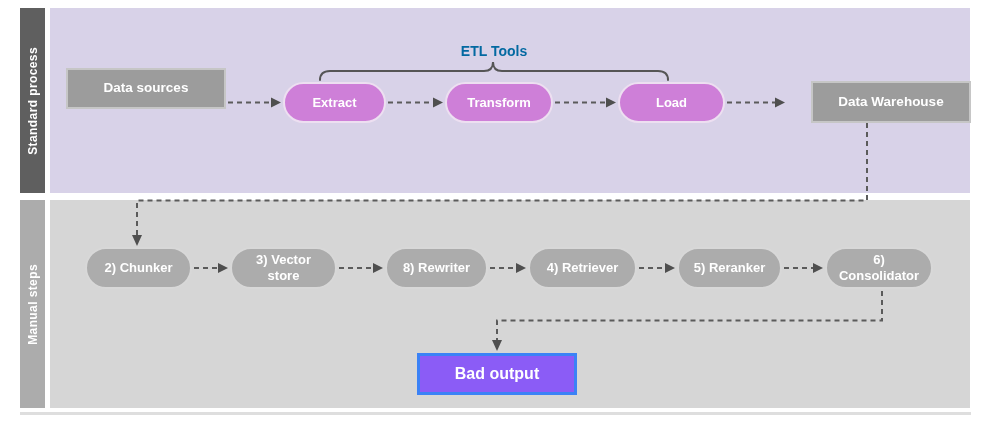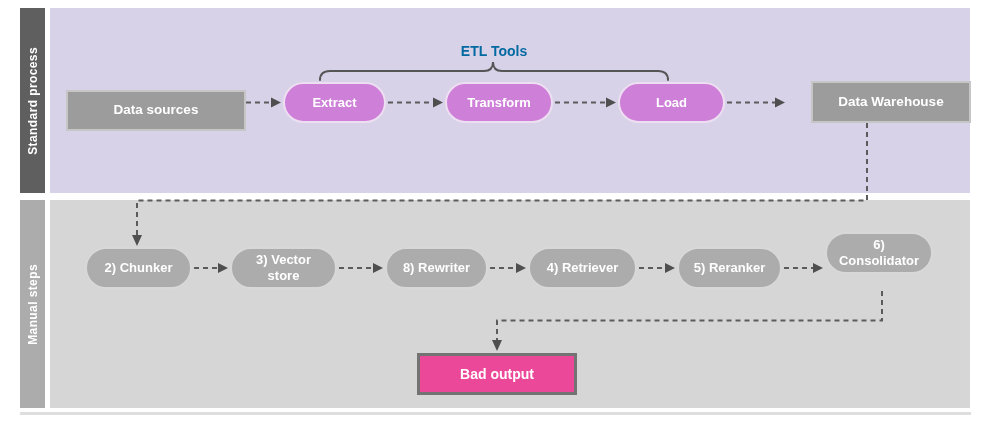--- a/index.html
+++ b/index.html
@@ -25,21 +25,21 @@
   .node {
     position:absolute; display:flex; align-items:center; justify-content:center;
     color:#ffffff; font-weight:700; text-align:center; box-sizing:border-box;
     font-size:13px; line-height:1.2;
   }
   .box  { font-size:13.5px; }
   .pill { border-radius:22px; }
   .graybox  { background:#9C9C9C; border:2px solid #C6C6C6; }
   .graypill { background:#ACACAC; border:2px solid #D8D8D8; }
   .purple   { background:#CE7FD8; border:2px solid #EDDFF1; }
-  .yellow   { background:#ec4899; border:3px solid #737373; font-size:14px; }
+  .yellow   { background:#8b5cf6; border:3px solid #3b82f6; font-size:16px; }
 
   .etl-label {
     position:absolute; left:419px; top:43px; width:150px;
     text-align:center; font-size:14px; font-weight:700; color:#0369a1;
   }
   .divider { position:absolute; left:20px; top:412px; width:951px; height:3px; background:#DEDEDE; }
 </style>
 </head>
 <body>
 
@@ -80,29 +80,29 @@
       <path d="M675,268 L665,263 L665,273 Z"></path>
       <path d="M823,268 L813,263 L813,273 Z"></path>
       <path d="M137,246 L132,235 L142,235 Z"></path>
       <path d="M497,351 L492,340 L502,340 Z"></path>
     </g>
     <path d="M320,80 Q320,71 330,71 L484,71 Q493,71 493,62 Q493,71 502,71 L658,71 Q668,71 668,80" stroke="#555555" stroke-width="2" fill="none" stroke-linecap="round"></path>
   </svg>
 
   <div class="etl-label">ETL Tools</div>
 
-  <div class="node box graybox" style="left:66px; top:90px; width:180px; height:41px;">Data sources</div>
+  <div class="node box graybox" style="left:66px; top:68px; width:160px; height:41px;">Data sources</div>
   <div class="node pill purple" style="left:283px; top:82px; width:103px; height:41px;">Extract</div>
   <div class="node pill purple" style="left:445px; top:82px; width:108px; height:41px;">Transform</div>
   <div class="node pill purple" style="left:618px; top:82px; width:107px; height:41px;">Load</div>
   <div class="node box graybox" style="left:787px; top:81px; width:160px; height:42px;margin-left:24px;">Data Warehouse</div>
 
   <div class="node pill graypill" style="left:85px; top:247px; width:107px; height:42px;">2) Chunker</div>
   <div class="node pill graypill" style="left:230px; top:247px; width:107px; height:42px; padding:0 16px;">3) Vector store</div>
   <div class="node pill graypill" style="left:385px; top:247px; width:103px; height:42px;">8) Rewriter</div>
   <div class="node pill graypill" style="left:528px; top:247px; width:109px; height:42px;">4) Retriever</div>
   <div class="node pill graypill" style="left:677px; top:247px; width:105px; height:42px;">5) Reranker</div>
-  <div class="node pill graypill" style="left:825px; top:232px; width:108px; height:42px; padding:0 10px;">6) Consolidator</div>
+  <div class="node pill graypill" style="left:825px; top:247px; width:108px; height:42px; padding:0 10px;">6) Consolidator</div>
 
   <div class="node box yellow" style="left:417px; top:353px; width:160px; height:42px;">Bad output</div>
 
   <div class="divider"></div>
 </div>
 
 </body></html>

